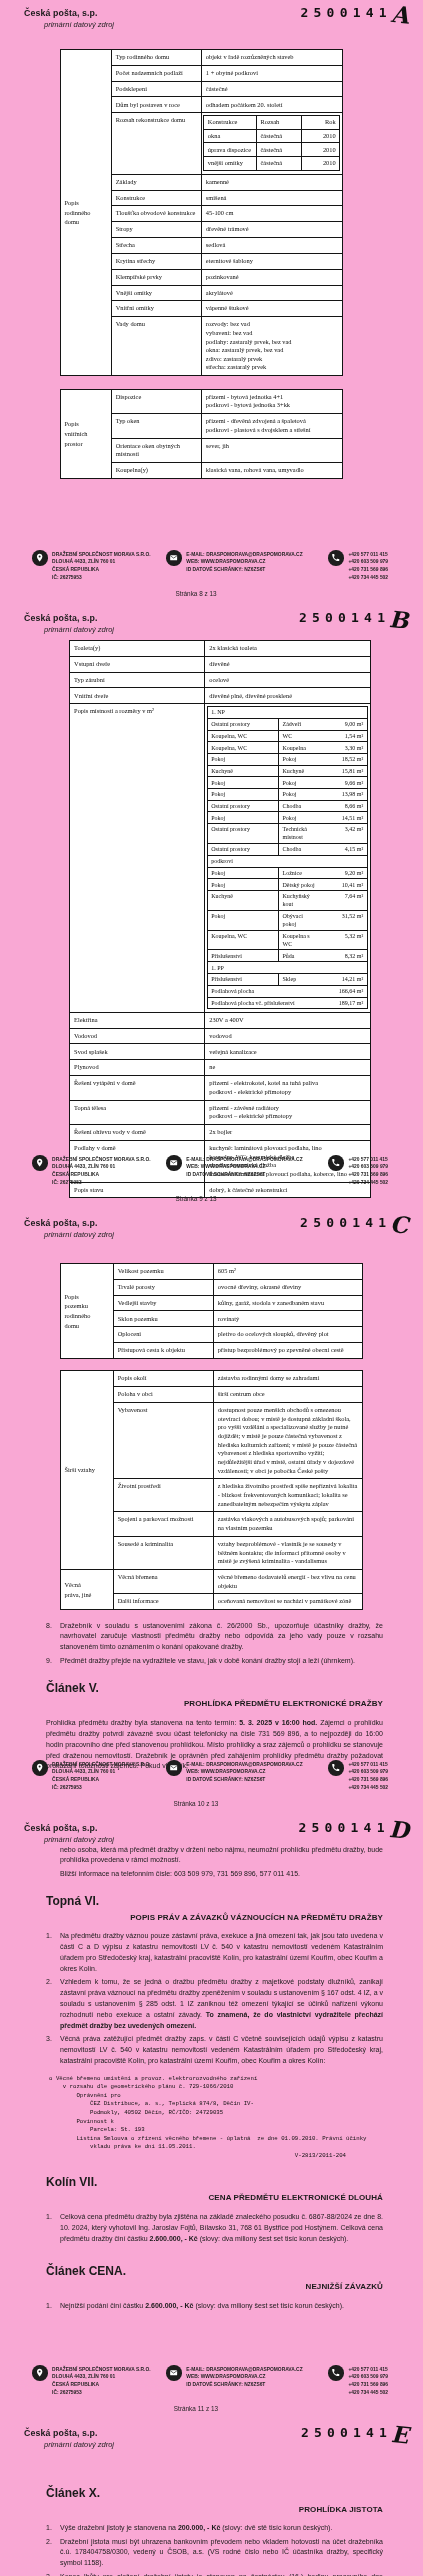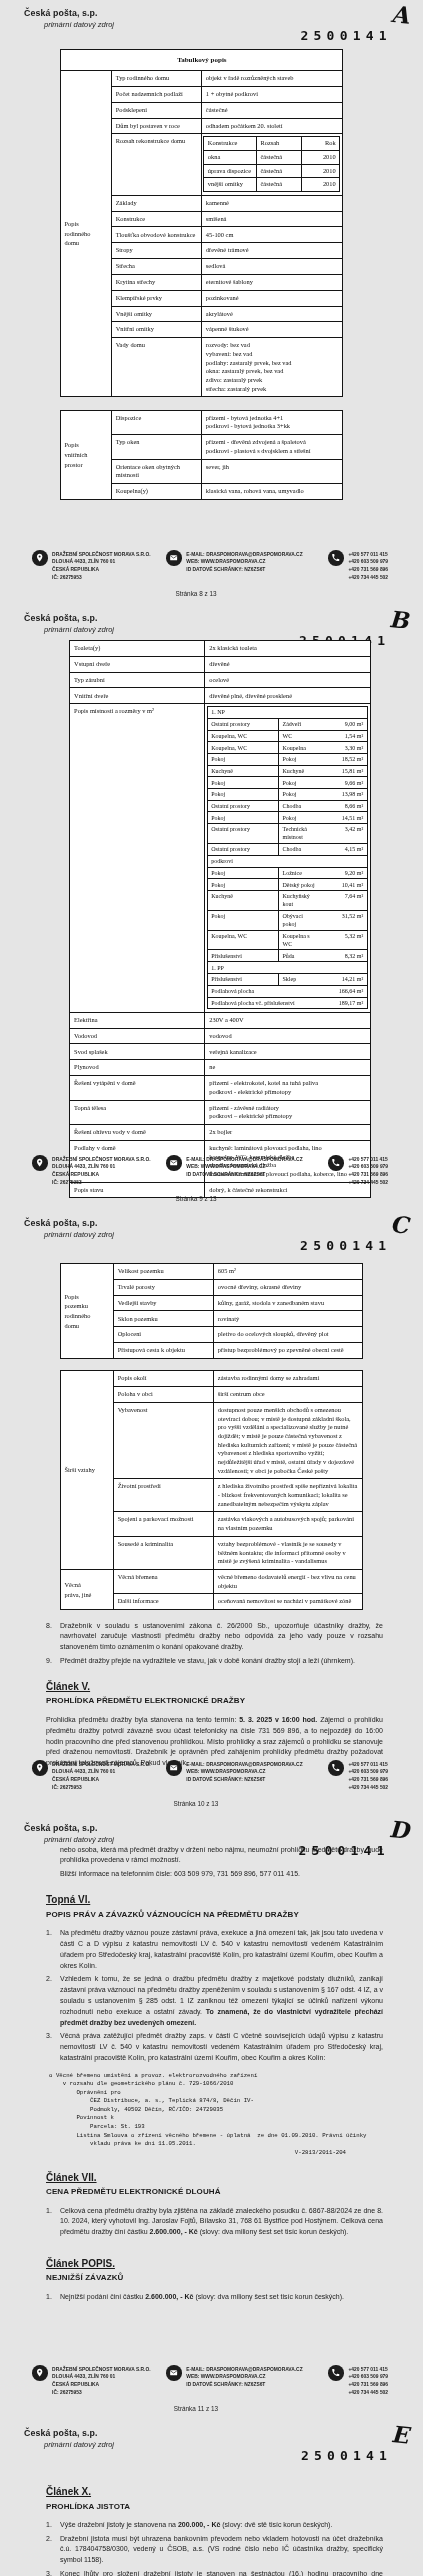--- a/index.html
+++ b/index.html
@@ -1,24 +1,24 @@
 <!DOCTYPE html>
 <html lang="cs" style="font-size:8.2px"><head>
 <meta charset="utf-8">
 <style>
   html,body{margin:0;padding:0;background:#ffffff;}
   body{width:423px;color:#1b1b1b;-webkit-font-smoothing:antialiased;}
-  .page{position:relative;width:423px;height:605px;background:#e5e5e5;overflow:hidden;font-family:"Liberation Sans",sans-serif;}
+  .page{position:relative;width:423px;height:605px;background:#f9a8d4;overflow:hidden;font-family:"Liberation Sans",sans-serif;}
 
   
   .phead{position:absolute;top:8.2px;left:24px;}
   .phead .company{font-weight:700;font-size:8.8px;letter-spacing:0.1px;}
   .phead .subtitle{font-style:italic;font-size:7.5px;margin-top:1.5px;color:#222;padding-left:20px;}
   .stamp{position:absolute;top:5.2px;right:12.4px;display:flex;align-items:flex-start;}
-  .stamp .sd{font-family:"DejaVu Sans Mono",monospace;font-weight:700;font-size:13px;letter-spacing:5.2px;color:#111;margin-top:23px;}
+  .stamp .sd{font-family:"DejaVu Sans Mono",monospace;font-weight:700;font-size:13px;letter-spacing:5.2px;color:#111;}
   .stamp .sl{font-family:"DejaVu Serif",serif;font-style:italic;font-weight:700;font-size:23px;line-height:.9;margin-left:1px;transform:rotate(6deg);color:#111;}
 
   
   .footer{position:absolute;left:32px;right:17.5px;bottom:23px;display:flex;gap:5.2px;font-size:4.9px;font-weight:700;color:#1f1f1f;align-items:flex-start;}
   .fcol{display:flex;gap:4.6px;}
   .fcol1{width:129px;}
   .fcol2{width:157px;}
   .fcol3{flex:1;}
   .ficon{flex:none;width:15.5px;height:15.5px;border-radius:50%;background:#1d1d1d;display:flex;align-items:center;justify-content:center;}
   .ficon svg{width:9.3px;height:9.3px;display:block;}
@@ -58,23 +58,23 @@
   .rooms{border:1.3px solid #141414;font-size:6px;}
   .room-sec{padding:1.5px 3.6px;border-top:1px solid #141414;}
   .rooms > :first-child{border-top:none;}
   .room-row{display:flex;border-top:1px solid #141414;}
   .room-cat{flex:none;width:63px;padding:1.3px 3.6px;border-right:1px solid #141414;}
   .room-name{flex:1;padding:1.3px 3.6px;}
   .room-area{flex:none;width:39px;padding:1.3px 3.6px;text-align:right;}
   .room-row.total .room-cat{flex:1;width:auto;border-right:none;}
 
   
-  .artnum{font-weight:700;font-size:10px;margin:12.4px 0 1px;text-decoration:underline;}
+  .artnum{font-weight:700;font-size:12px;margin:12.4px 0 1px;}
   .artnum.first{margin-top:12px;}
-  .arttitle{font-weight:700;font-size:8px;text-align:left;margin:1px 0 7.2px;letter-spacing:0.1px;}
+  .arttitle{font-weight:700;font-size:8px;text-align:right;margin:1px 0 7.2px;letter-spacing:0.1px;}
   .li{display:flex;margin:2.6px 0;}
   .li .n{flex:none;width:14px;}
   .li .t{flex:1;text-align:justify;}
   .para{text-align:justify;margin:2.6px 0;}
   .mono{font-family:"Liberation Mono",monospace;font-size:5.7px;line-height:1.5;margin:8.2px 0 7.2px 3.1px;color:#101010;}
   .mono-line{white-space:pre;}
   .items-block{margin-top:10.3px;}
 </style>
 </head>
 <body>
@@ -85,21 +85,20 @@
     <div class="company">Česká pošta, s.p.</div>
     <div class="subtitle">primární datový zdroj</div>
   </div>
 </div>
   <div class="stamp">
     <span class="sd">2500141</span>
     <span class="sl">A</span>
   </div>
   <div class="cwrap cA">
     <div class="tbl tA">
-      <div class="tbl-title">Tabulkový popis</div>
       <div class="tblwrap">
         <div class="glabel gA">Popis
 rodinného
 domu</div>
         <div class="rows">
             <div class="kv-row">
               <div class="kv-label">Typ rodinného domu</div>
               <div class="kv-value">objekt v řadě rozrůzněných staveb</div>
             </div>
             <div class="kv-row">
@@ -556,29 +555,29 @@
           <div class="mono-line">            ČEZ Distribuce, a. s., Teplická 874/8, Děčín IV-</div>
           <div class="mono-line">            Podmokly, 40502 Děčín, RČ/IČO: 24729035</div>
           <div class="mono-line">        Povinnost k</div>
           <div class="mono-line">            Parcela: St. 193</div>
           <div class="mono-line">        Listina Smlouva o zřízení věcného břemene - úplatná  ze dne 01.09.2010. Právní účinky</div>
           <div class="mono-line">            vkladu práva ke dni 11.05.2011.</div>
           <div class="mono-line">                                                                        V-2813/2011-204</div>
         </div>
     </div>
     <div>
-      <div class="artnum">Článek VII.</div>
+      <div class="artnum">Kolín VII.</div>
       <div class="arttitle">CENA PŘEDMĚTU ELEKTRONICKÉ DLOUHÁ</div>
       <div class="li">
         <span class="n">1.</span>
         <span class="t"><span>Celková cena předmětu dražby byla zjištěna na základě znaleckého posudku č. 6867-88/2024 ze dne 8. 10. 2024, který vyhotovil Ing. Jaroslav Fojtů, Bílavsko 31, 768 61 Bystřice pod Hostýnem. Celková cena předmětu dražby činí částku </span><b>2.600.000, - Kč</b><span> (slovy: dva miliony šest set tisíc korun českých).</span></span>
       </div>
     </div>
     <div>
-      <div class="artnum" style="margin-top:17.5px;">Článek POPIS.</div>
+      <div class="artnum" style="margin-top:17.5px;">Článek CENA.</div>
       <div class="arttitle">NEJNIŽŠÍ ZÁVAZKŮ</div>
       <div class="li">
         <span class="n">1.</span>
         <span class="t"><span>Nejnižší podání činí částku </span><b>2.600.000, - Kč</b><span> (slovy: dva miliony šest set tisíc korun českých).</span></span>
       </div>
     </div>
   </div>
   <div>
   <div class="footer">
     <div class="fcol fcol1">

